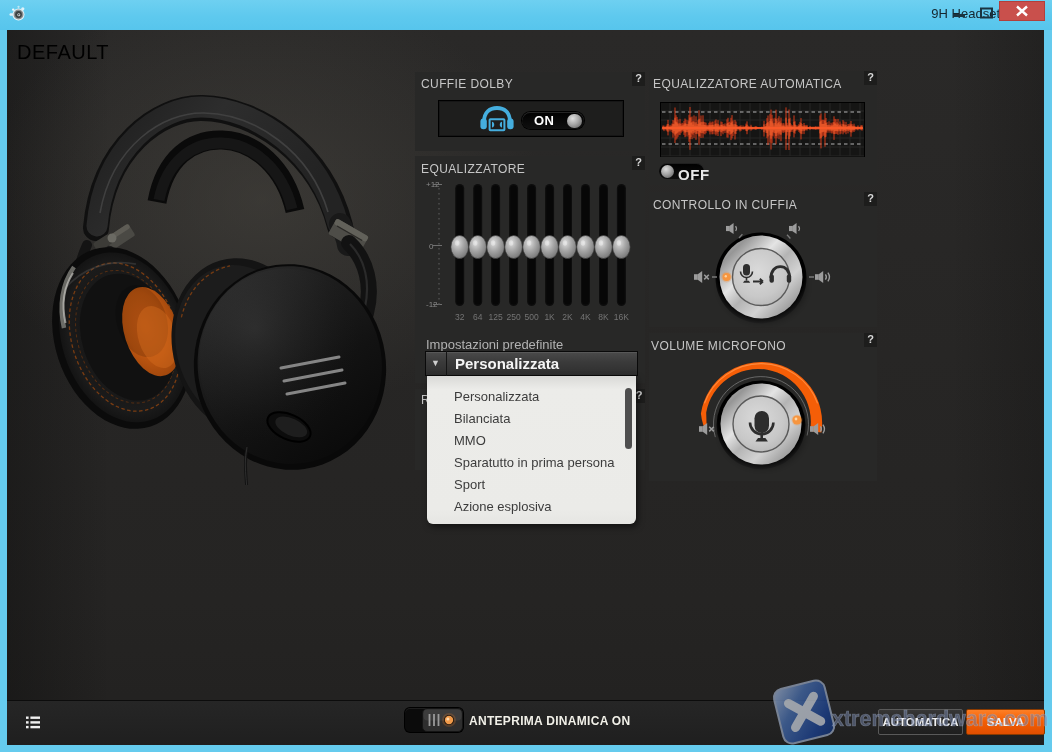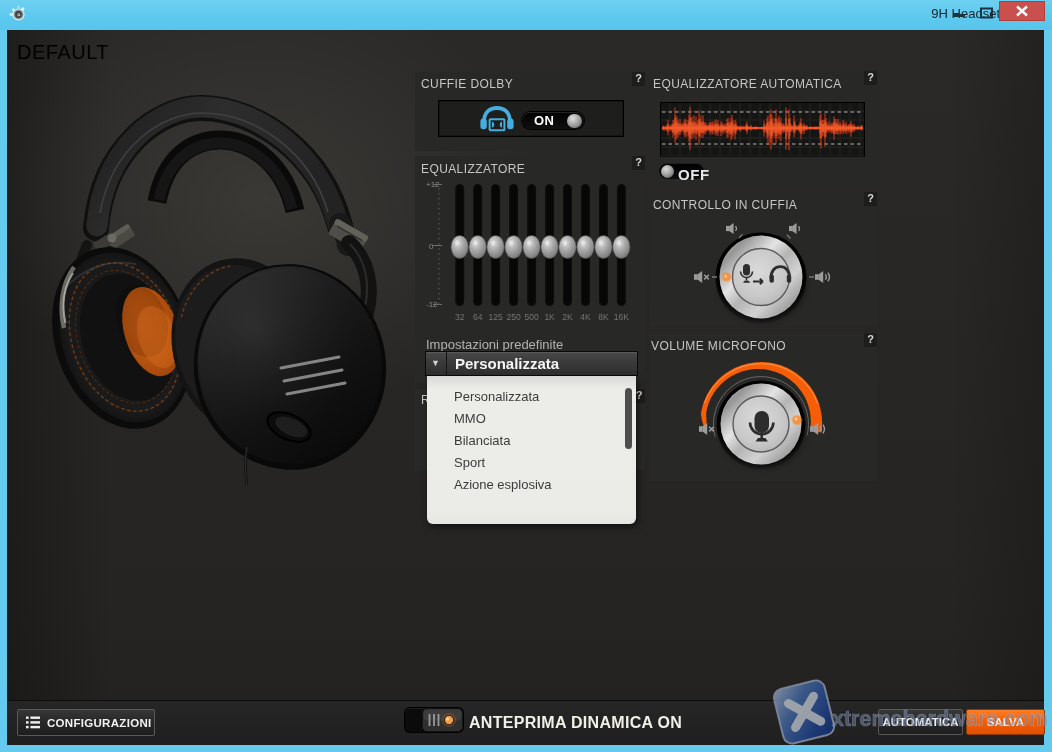--- a/index.html
+++ b/index.html
@@ -328,21 +328,20 @@
  <rect x="111.4" y="101.5" width="2.6" height="4"></rect>
  <path d="M106.5 108.5 h12.4 l-2.5 -3.6 h-7.4 z"></path>
 </g>
       <circle cx="148" cy="87" r="5.6" fill="rgba(240,130,40,0.22)"></circle>
       <circle cx="148" cy="87" r="4.6" fill="#f6953f"></circle>
       <circle cx="147" cy="86" r="1.4" fill="#ffddb0" opacity="0.9"></circle>
     </svg>
   <div class="abs" id="botline"></div>
   <div class="abs" id="botbar"></div>
 
-  <div class="btn" style="left:17px;top:709px;width:138px;height:27px;line-height:26px;text-align:left;padding-left:29px;letter-spacing:0.3px">CONFIGURAZIONI</div>
   <svg class="abs" style="left:26px;top:716px;width:14px;height:13px" viewBox="0 0 14 13">
     <g fill="#f0f0f0">
         <rect x="0" y="0.5" width="2.6" height="2.4"></rect>
         <rect x="0" y="5.2" width="2.6" height="2.4"></rect>
         <rect x="0" y="9.9" width="2.6" height="2.4"></rect>
     <rect x="4.4" y="0.5" width="9.6" height="2.4"></rect>
         <rect x="4.4" y="5.2" width="9.6" height="2.4"></rect>
         <rect x="4.4" y="9.9" width="9.6" height="2.4"></rect>
       </g>
   </svg>
@@ -351,21 +350,21 @@
     <rect x="17.5" y="0.5" width="40" height="23" rx="4.5" fill="#2e2e2e" stroke="#141414"></rect>
     <rect x="18.5" y="1.5" width="38" height="11" rx="4" fill="rgba(255,255,255,0.07)"></rect>
     <g stroke="#9a9a9a" stroke-width="1.8">
         <path d="M24.5 6 v12 M29 6 v12 M33.5 6 v12"></path>
       </g>
     <circle cx="44" cy="12" r="7" fill="rgba(246,130,40,0.2)"></circle>
     <circle cx="44" cy="12" r="5" fill="#1c1208"></circle>
     <circle cx="44" cy="12" r="4.2" fill="#f09a4a"></circle>
     <circle cx="42.9" cy="10.9" r="1.5" fill="#ffd9ac"></circle>
   </svg>
-  <div class="abs" style="left:469px;top:714px;color:#f1f0e8;font-size:16px;font-weight:bold;letter-spacing:0.3px">ANTEPRIMA DINAMICA ON</div>
+  <div class="abs" style="left:469px;top:714px;color:#f1f0e8;font-size:12px;font-weight:bold;letter-spacing:0.3px">ANTEPRIMA DINAMICA ON</div>
   <div class="btn" style="left:878px;top:709px;width:85px;height:26px;line-height:25px">AUTOMATICA</div>
   <div class="btn" id="btn-salva" style="left:966px;top:709px;width:79px;height:26px;line-height:25px">SALVA</div>
 
 <svg class="abs" style="left:649px;top:192px;width:228px;height:290px" viewBox="0 0 228 290">
       <g transform="translate(45,79) scale(1.0)" fill="#9c9c9c">
         <rect x="0" y="3.2" width="3.6" height="5.6"></rect>
         <path d="M3.4 3.4 L8.2 0 V12 L3.4 8.6 Z"></path>
         <path d="M10.2 3.8 l4.6 4.6 M14.8 3.8 l-4.6 4.6" stroke="#9c9c9c" stroke-width="1.5" fill="none"></path>
       </g>
       <g transform="translate(77,31) scale(0.92)" fill="#9c9c9c">
@@ -397,22 +396,23 @@
         <path d="M12.9 1.6 a7.6 7.6 0 0 1 0 8.8" stroke="#9c9c9c" stroke-width="1.4" fill="none"></path>
       </g>
     </svg>
 
   <div class="abs" style="left:425px;top:351px;width:213px;height:25px;background:linear-gradient(180deg,#4a4a4a 0%,#3a3a3a 45%,#2e2e2e 100%);border:1px solid #0a0a0a;box-shadow:inset 0 1px 0 rgba(255,255,255,0.08)"></div>
   <div class="abs" style="left:425px;top:351px;width:22px;height:25px;border-right:1px solid #151515;text-align:center;line-height:24px;color:#cfcfcf;font-size:9px">▼</div>
   <div class="abs" style="left:455px;top:351px;height:25px;line-height:25px;color:#f5f5f5;font-weight:bold;font-size:15px">Personalizzata</div>
   <div class="abs" style="left:427px;top:376px;width:209px;height:148px;background:linear-gradient(180deg,#d9d9d7 0%,#ecece9 9%,#ebebE8 90%,#e6e6e3 100%);border-radius:0 0 6px 6px;box-shadow:2px 3px 6px rgba(0,0,0,0.5)"></div>
   <div class="abs" style="left:454px;top:389px;width:175px;height:135px;color:#3c3c3c;font-size:13px">
     <div style="height:22px">Personalizzata</div>
+    <div style="height:22px">Bilanciata</div>
     <div style="height:22px">MMO</div>
-    <div style="height:22px">Bilanciata</div>
+    <div style="height:22px">Sparatutto in prima persona</div>
     <div style="height:22px">Sport</div>
     <div style="height:22px">Azione esplosiva</div>
   </div>
   <div class="abs" style="left:625px;top:388px;width:7px;height:61px;border-radius:4px;background:#4e4e4e"></div>
 
   <svg class="abs" style="left:762px;top:680px;width:290px;height:70px;overflow:visible" viewBox="0 0 290 70">
     <defs>
       <linearGradient id="wmlogo" x1="0" y1="0" x2="1" y2="1">
         <stop offset="0" stop-color="#93a4c0"></stop>
           <stop offset="0.35" stop-color="#42659f"></stop>

